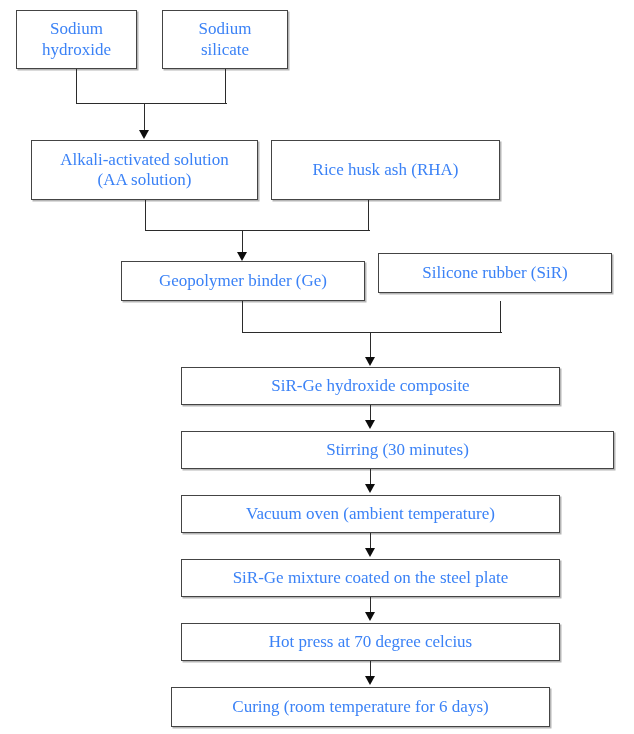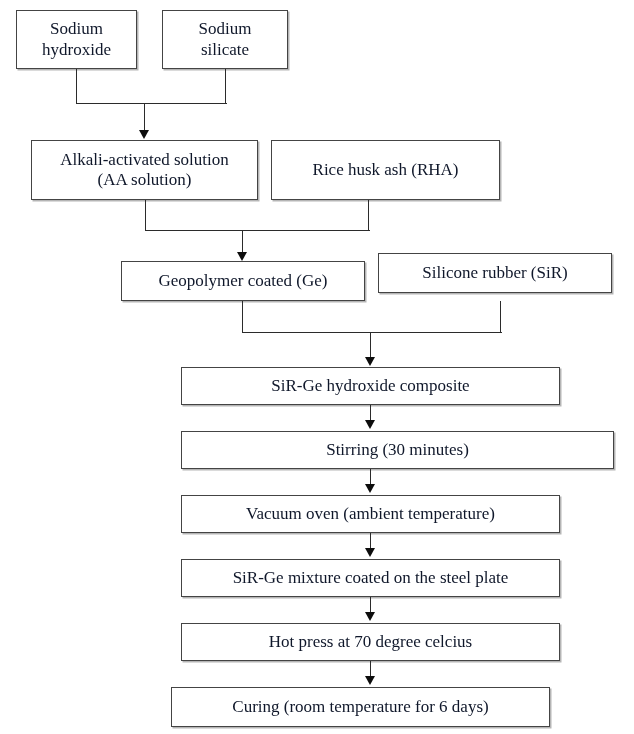--- a/index.html
+++ b/index.html
@@ -23,21 +23,21 @@
     position: absolute;
     box-sizing: border-box;
     border: 1.4px solid #444444;
     background: #ffffff;
     display: flex;
     align-items: center;
     justify-content: center;
     text-align: center;
     line-height: 1.18;
     font-size: 17px;
-    color: #0f172a;
+    color: #3b82f6;
     padding: 2px 6px;
     box-shadow: 1.5px 1.5px 0 0 rgba(120,120,120,0.55);
   }
   .node .label {
     display: block;
     white-space: pre-line;
   }
   .node-twoline { font-size: 17px; }
 
   
@@ -90,21 +90,21 @@
 (AA solution)</span>
   </div>
 
   <div class="vline" style="left:145px; top:200px; height:31px;"></div>
   <div class="vline" style="left:368px; top:200px; height:31px;"></div>
   <div class="hline" style="left:145px; top:230px; width:225px;"></div>
   <div class="vline" style="left:242px; top:230px; height:24px;"></div>
   <div class="arrowhead" style="left:237px; top:252px;"></div>
 
   <div class="node" style="left:121px; top:261px; width:244px; height:40px;">
-    <span class="label">Geopolymer coated (Ge)</span>
+    <span class="label">Geopolymer binder (Ge)</span>
   </div>
 
   <div class="node" style="left:378px; top:253px; width:234px; height:40px;">
     <span class="label">Silicone rubber (SiR)</span>
   </div>
 
   <div class="vline" style="left:242px; top:301px; height:32px;"></div>
   <div class="vline" style="left:500px; top:301px; height:32px;"></div>
   <div class="hline" style="left:242px; top:332px; width:260px;"></div>
   <div class="vline" style="left:370px; top:332px; height:27px;"></div>

